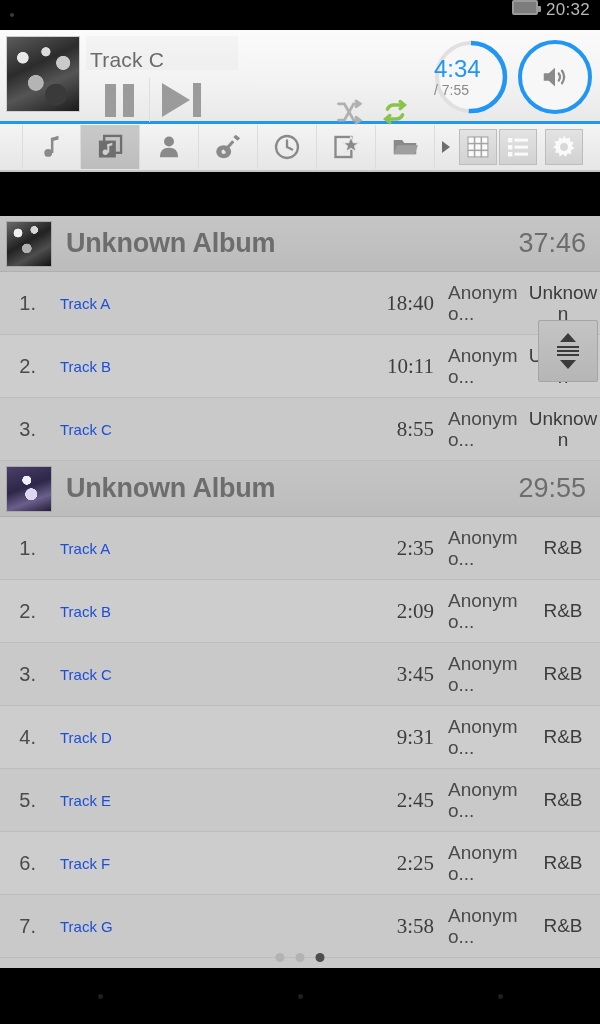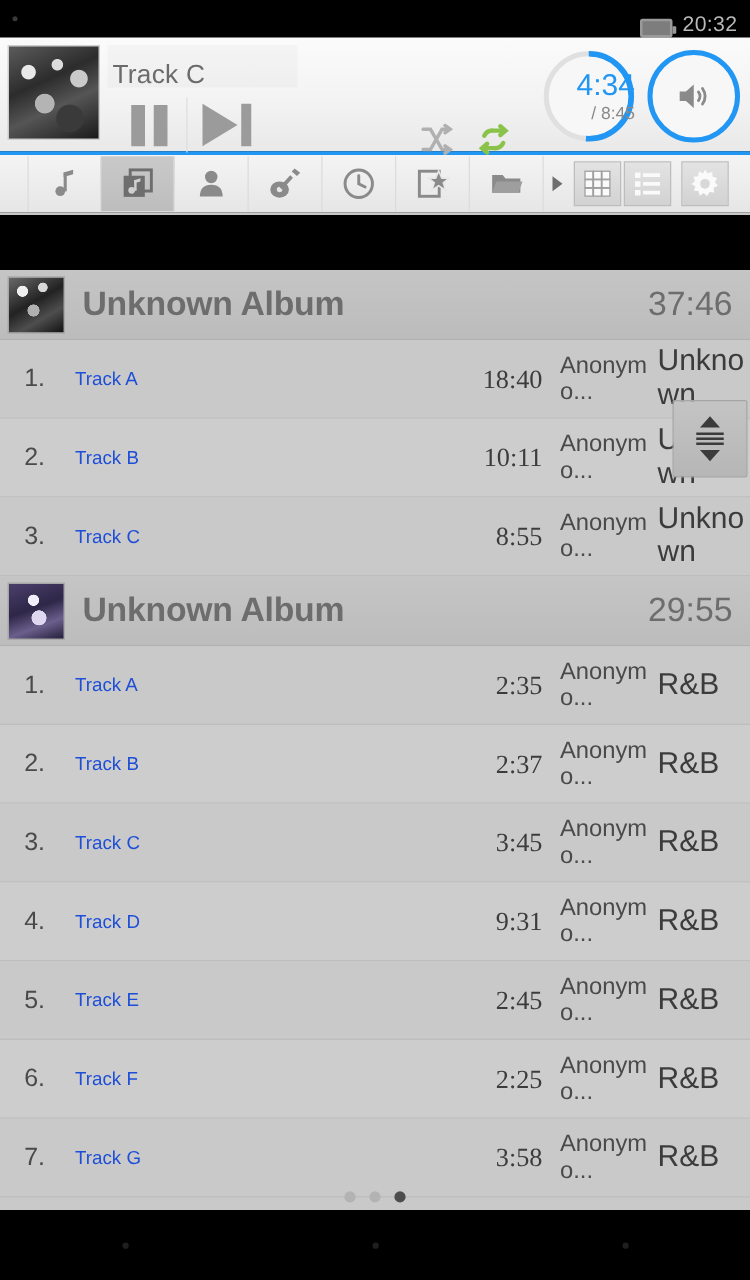--- a/index.html
+++ b/index.html
@@ -7,21 +7,21 @@
     width:600px; height:1024px;
     background:#000;
     font-family:"Liberation Sans", sans-serif;
     overflow:hidden;
   }
   #app { position:relative; width:600px; height:1024px; }
 
   
   .statusbar {
     height:30px; background:#000; color:#b8b8b8;
-    display:flex; align-items:flex-end; justify-content:flex-end;
+    display:flex; align-items:flex-start; justify-content:flex-end;
     padding-right:10px; gap:8px;
     font-size:17px; letter-spacing:.3px;
   }
   .sb-dot { position:absolute; left:10px; top:13px; width:4px; height:4px;
     border-radius:50%; background:#3a3a3a; }
   .battery { width:26px; height:15px; border:2px solid #9a9a9a; border-radius:2px;
     position:relative; background:#7d7d7d; }
   .battery:after { content:""; position:absolute; right:-5px; top:4px;
     width:3px; height:6px; background:#9a9a9a; border-radius:0 1px 1px 0; }
 
@@ -68,21 +68,21 @@
     position:absolute; right:92px; top:47px; transform:translateY(-50%);
     width:74px; height:74px;
   }
   .ring-vol {
     position:absolute; right:8px; top:47px; transform:translateY(-50%);
     width:74px; height:74px; border:4px solid #2196f3; border-radius:50%;
     background:#f7f7f7; display:flex; align-items:center; justify-content:center;
   }
   .time-txt {
     position:absolute; inset:0; display:flex; flex-direction:column;
-    align-items:flex-end; justify-content:center; line-height:1;
+    align-items:flex-start; justify-content:center; line-height:1;
   }
   .t-cur { font-size:24px; color:#2196f3; font-weight:400; }
   .t-tot { font-size:14px; color:#8a8a8a; margin-top:2px; }
 
   
   .subhead {
     height:44px; background:linear-gradient(180deg,#ededed,#e2e2e2);
     display:flex; align-items:center; position:relative;
     border-bottom:1px solid #d2d2d2;
   }
@@ -147,21 +147,21 @@
   }
   .track.alt { background:#cdcdcd; }
   .tk-num { width:36px; text-align:right; font-size:20px; color:#4a4a4a; }
   .tk-title { margin-left:24px; font-size:15px; color:#1d4ed8; flex:1; }
   .tk-dur { font-size:21px; color:#3c3c3c; width:76px; text-align:right;font-family:Liberation Serif, serif; }
   .tk-artist {
     width:78px; margin-left:14px; font-size:19px; color:#4a4a4a;
     line-height:1.12; word-break:break-all;
   }
   .tk-genre {
-    width:74px; text-align:left; padding-right:0; font-size:24px; color:#3c3c3c;
+    width:74px; text-align:center; padding-right:0; font-size:19px; color:#3c3c3c;
     line-height:1.12; word-break:break-all;
   }
 
   
   .scroll-thumb {
     position:absolute; right:2px; top:104px; width:60px; height:62px;
     background:linear-gradient(180deg,#c4c4c4,#b6b6b6);
     border:1px solid #a5a5a5; border-radius:2px;
     display:flex; flex-direction:column; align-items:center; justify-content:center;
     gap:2px; z-index:5;
@@ -231,21 +231,21 @@
       </svg>
     </span>
 
     <div class="ring-time">
       <svg width="74" height="74" viewBox="0 0 74 74">
         <circle cx="37" cy="37" r="34" fill="#f7f7f7" stroke="#e0e0e0" stroke-width="4"></circle>
         <circle id="prog-arc" cx="37" cy="37" r="34" fill="none" stroke="#2196f3" stroke-width="4.5" stroke-dasharray="213.62830044410595" stroke-dashoffset="104.67786721761192" transform="rotate(-90 37 37)"></circle>
       </svg>
       <div class="time-txt">
         <span class="t-cur">4:34</span>
-        <span class="t-tot">/ 8:45</span>
+        <span class="t-tot">/ 7:55</span>
       </div>
     </div>
 
     <div class="ring-vol">
       <svg width="34" height="30" viewBox="0 0 24 24" fill="#8a8a8a">
         <path d="M3 9 L3 15 L7 15 L12 19.5 L12 4.5 L7 9 Z"></path>
         <path d="M15 9.2 Q17 12 15 14.8" fill="none" stroke="#8a8a8a" stroke-width="1.8" stroke-linecap="round"></path>
         <path d="M17.6 7 Q21 12 17.6 17" fill="none" stroke="#8a8a8a" stroke-width="1.8" stroke-linecap="round"></path>
       </svg>
     </div>
@@ -381,21 +381,21 @@
         <div class="track">
           <span class="tk-num">1.</span>
           <span class="tk-title">Track A</span>
           <span class="tk-dur">2:35</span>
           <span class="tk-artist">Anonymo...</span>
           <span class="tk-genre">R&amp;B</span>
         </div>
         <div class="track alt">
           <span class="tk-num">2.</span>
           <span class="tk-title">Track B</span>
-          <span class="tk-dur">2:37</span>
+          <span class="tk-dur">2:09</span>
           <span class="tk-artist">Anonymo...</span>
           <span class="tk-genre">R&amp;B</span>
         </div>
         <div class="track">
           <span class="tk-num">3.</span>
           <span class="tk-title">Track C</span>
           <span class="tk-dur">3:45</span>
           <span class="tk-artist">Anonymo...</span>
           <span class="tk-genre">R&amp;B</span>
         </div>

